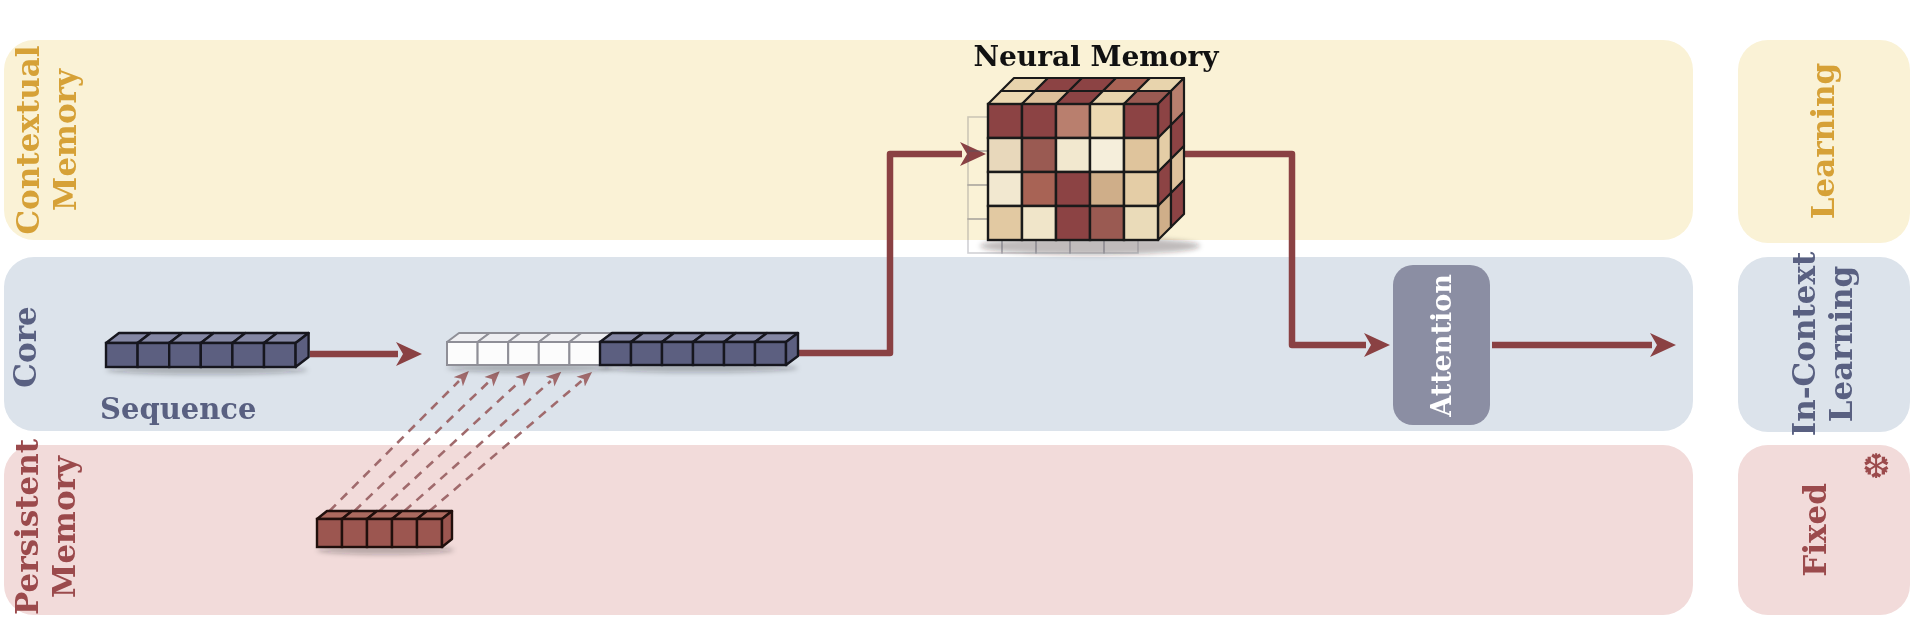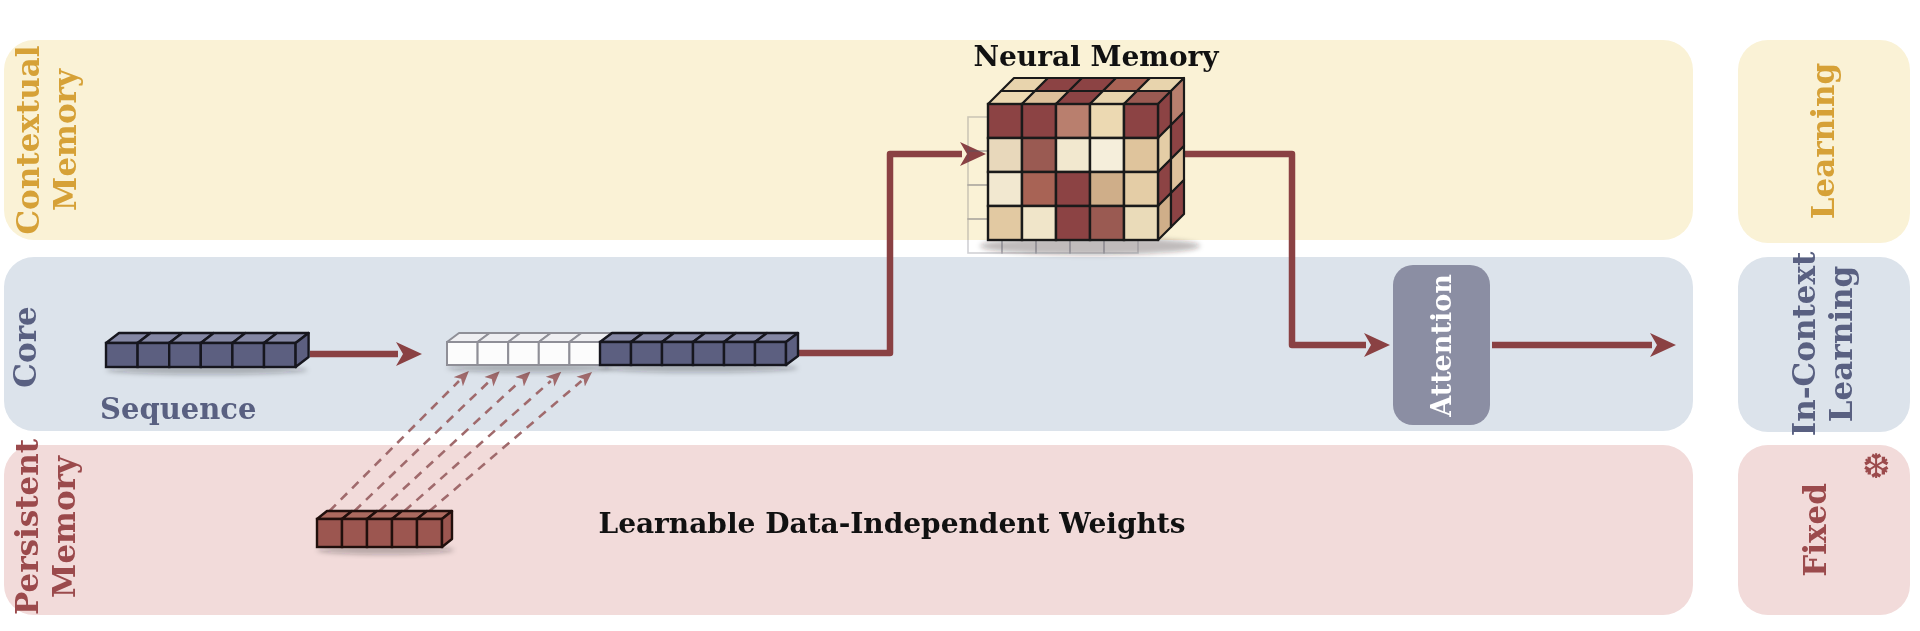--- a/index.html
+++ b/index.html
@@ -196,21 +196,20 @@
         <rect x="988" y="206" width="34" height="34" fill="#E2C9A2" stroke="#1A1A1A" stroke-width="2.4"></rect>
         <rect x="1022" y="206" width="34" height="34" fill="#F0E5C9" stroke="#1A1A1A" stroke-width="2.4"></rect>
         <rect x="1056" y="206" width="34" height="34" fill="#8C4344" stroke="#1A1A1A" stroke-width="2.4"></rect>
         <rect x="1090" y="206" width="34" height="34" fill="#9A5A52" stroke="#1A1A1A" stroke-width="2.4"></rect>
         <rect x="1124" y="206" width="34" height="34" fill="#EADBB9" stroke="#1A1A1A" stroke-width="2.4"></rect>
       </g>
   </svg>
 
   <div class="txt slate" id="sequence-label">Sequence</div>
   <div class="txt" id="neural-title">Neural Memory</div>
-  <div class="txt" id="weights-label">Learnable Data-Independent Weights</div>
 
   <div class="vlabel gold" id="label-contextual">
     <span>Contextual</span><br>
     <span>Memory</span>
   </div>
   <div class="vlabel slate" id="label-core">Core</div>
   <div class="vlabel dred" id="label-persistent">
     <span>Persistent</span><br>
     <span>Memory</span>
   </div>

